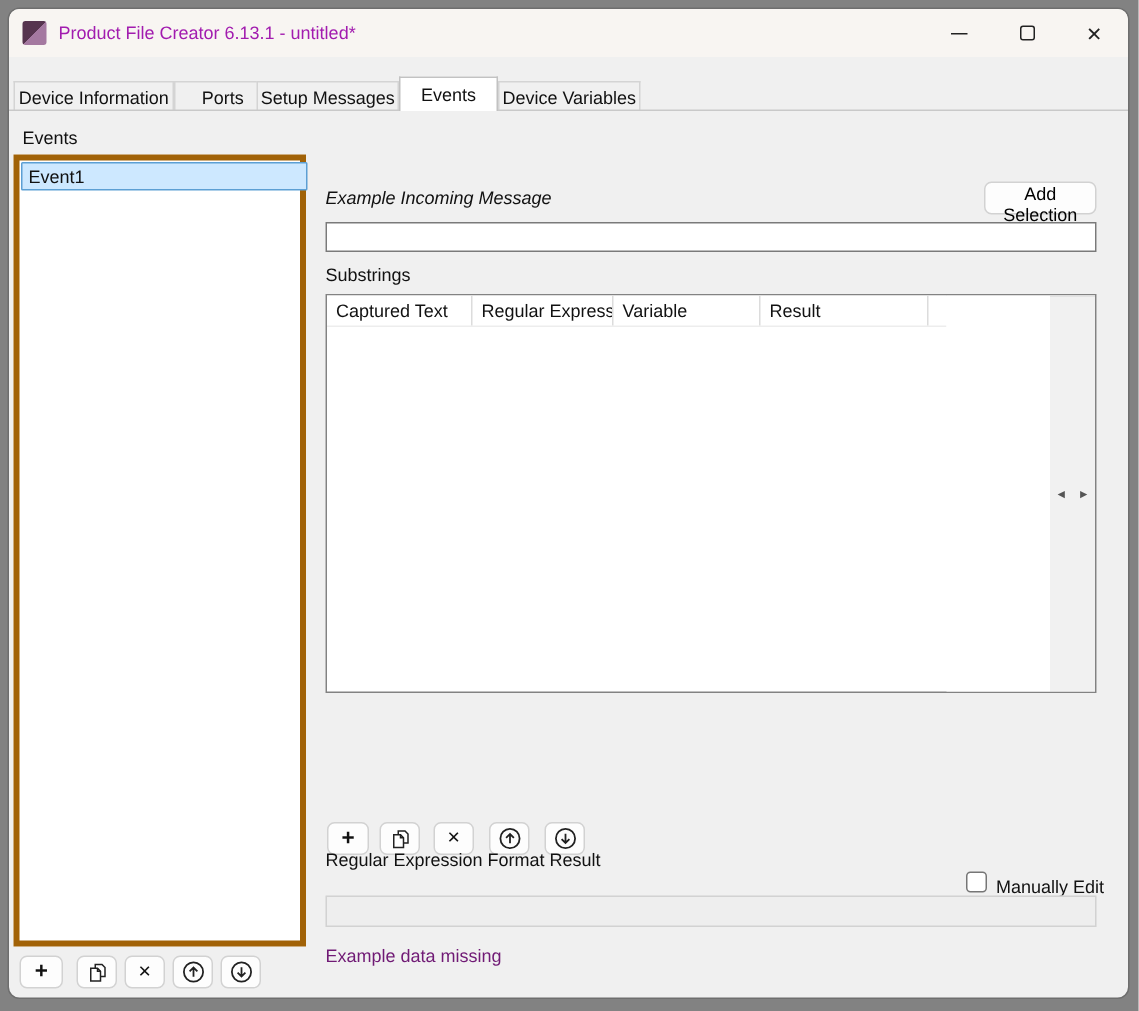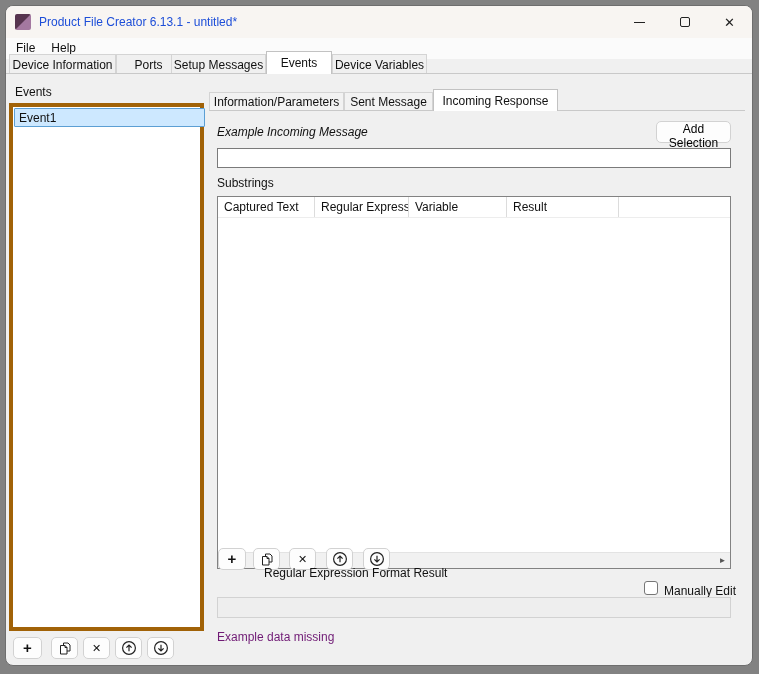--- a/index.html
+++ b/index.html
@@ -6,21 +6,21 @@
   html,body { width:759px; height:674px; overflow:hidden; }
   body { background:#828282; font-family:"Liberation Sans","DejaVu Sans",sans-serif; font-size:12px; color:#111; position:relative; }
 
   .window { position:absolute; left:5px; top:5px; width:748px; height:661px;
             background:#f0f0f0; border:1px solid #6e6e6e; border-radius:8px; overflow:hidden; }
 
   
   .titlebar { position:absolute; left:0; top:0; width:100%; height:32px; background:#f8f5f2; display:flex; align-items:center; }
   .app-icon { width:16px; height:16px; margin-left:9px; border-radius:2px;
               background:linear-gradient(135deg,#56344f 0%,#56344f 49%,#a478a0 51%,#a478a0 100%); }
-  .title-text { margin-left:8px; color:#1d4ed8; }
+  .title-text { margin-left:8px; color:#a21caf; }
   .win-controls { position:absolute; right:0; top:0; height:32px; display:flex; }
   .win-btn { width:45px; height:32px; display:flex; align-items:center; justify-content:center; cursor:default; }
   .min-glyph { width:11px; height:1px; background:#222; }
   .max-glyph { width:10px; height:10px; border:1.2px solid #222; border-radius:2px; }
   .close-glyph { font-size:13px; color:#222; line-height:1; }
 
   
   .menubar { position:absolute; left:0; top:32px; width:100%; height:21px; background:#fbfbfb; display:flex; align-items:center; }
   .menu-item { padding:0 8px; height:21px; line-height:21px; }
   .menu-item:first-child { margin-left:2px; }
@@ -51,22 +51,22 @@
           height:19px; background:#f2f2f2; border:1px solid #d4d4d4; border-bottom:none; z-index:0; }
   .itab.active { height:22px; background:#ffffff; border-color:#c2c2c2; z-index:2; }
 
   .lbl { position:absolute; }
   .add-selection { position:absolute; left:650px; top:115px; width:75px; height:22px; background:#fdfdfd;
                    border:1px solid #d2d2d2; border-radius:5px; font-size:12px; font-family:inherit; cursor:default; }
   .text-input { position:absolute; left:211px; top:142px; width:514px; height:20px; background:#ffffff;
                 border:1px solid #7a7a7a; font-size:12px; font-family:inherit; padding:0 4px; }
 
   
-  .sub-table { position:absolute; left:211px; top:190px; width:514px; height:373px; background:#ffffff;
-               border:1px solid #828282; display:flex; flex-direction:column; }
+  .sub-table { position:absolute; left:211px; top:190px; width:514px; height:266px; background:#ffffff;
+               border:1px solid #828282; display:flex; flex-direction:row; }
   .thead { display:flex; height:21px; flex:0 0 21px; background:#ffffff; border-bottom:1px solid #ededed; }
   .th { padding:0 6px; line-height:20px; border-right:1px solid #dcdcdc; overflow:hidden; white-space:nowrap; }
   .th:nth-child(1){ width:97px; } .th:nth-child(2){ width:94px; } .th:nth-child(3){ width:98px; }
   .th:nth-child(4){ width:112px; } .th:nth-child(5){ flex:1; border-right:none; }
   .tbody { flex:1; background:#ffffff; }
   .hscroll { flex:0 0 15px; background:#f1f1f1; border-top:1px solid #e3e3e3; display:flex; justify-content:space-between; align-items:center; }
   .scroll-arrow { width:15px; text-align:center; font-size:8px; color:#555; line-height:15px; }
 
   
   .checkbox { position:absolute; left:638px; top:575px; width:14px; height:14px; background:#fff;
@@ -91,24 +91,20 @@
       </div>
       <div class="win-btn">
         <div class="max-glyph"></div>
       </div>
       <div class="win-btn">
         <span class="close-glyph">✕</span>
       </div>
     </div>
   </div>
 
-  <div class="menubar">
-    <span class="menu-item">File</span>
-    <span class="menu-item">Help</span>
-  </div>
 
   <div class="tabbar">
     <div class="tab" style="left:3px; width:107px;">Device Information</div>
     <div class="tab" style="left:110px; width:65px;">Ports</div>
     <div class="tab" style="left:165px; width:95px;">Setup Messages</div>
     <div class="tab active" style="left:260px; width:66px;">Events</div>
     <div class="tab" style="left:326px; width:95px;">Device Variables</div>
   </div>
 
   <div class="events-label lbl">Events</div>
@@ -140,25 +136,20 @@
   </div>
   <div class="tool-btn" style="left:141px; top:631px;">
     <span>
       <svg width="16" height="16" viewBox="0 0 16 16">
         <circle cx="8" cy="8" r="6.4" fill="none" stroke="#222" stroke-width="1.2"></circle>
         <path d="M8 4.8 V10.8 M5.4 8.4 L8 11 L10.6 8.4" fill="none" stroke="#222" stroke-width="1.2"></path>
       </svg>
     </span>
   </div>
 
-  <div class="inner-tabbar">
-    <div class="itab" style="left:0; width:135px;">Information/Parameters</div>
-    <div class="itab" style="left:135px; width:89px;">Sent Message</div>
-    <div class="itab active" style="left:224px; width:125px;">Incoming Response</div>
-  </div>
 
   <div class="lbl" style="left:211px; top:119px;font-style:italic;">Example Incoming Message</div>
   <button class="add-selection">Add Selection</button>
   <input class="text-input" type="text" value="" style="">
 
   <div class="lbl" style="left:211px; top:170px;">Substrings</div>
 
   <div class="sub-table">
     <div class="thead">
       <div class="th">Captured Text</div>
@@ -199,21 +190,21 @@
   </div>
   <div class="tool-btn" style="left:357px; top:542px;">
     <span>
       <svg width="16" height="16" viewBox="0 0 16 16">
         <circle cx="8" cy="8" r="6.4" fill="none" stroke="#222" stroke-width="1.2"></circle>
         <path d="M8 4.8 V10.8 M5.4 8.4 L8 11 L10.6 8.4" fill="none" stroke="#222" stroke-width="1.2"></path>
       </svg>
     </span>
   </div>
 
-  <div class="lbl" style="left:211px; top:560px;margin-left:47px;">Regular Expression Format Result</div>
+  <div class="lbl" style="left:211px; top:560px;">Regular Expression Format Result</div>
   <span class="checkbox"></span>
   <div class="lbl" style="left:658px; top:578px;">Manually Edit</div>
 
   <div class="disabled-field"></div>
 
   <div class="error-text">Example data missing</div>
 
 </div>
 
 </body></html>

